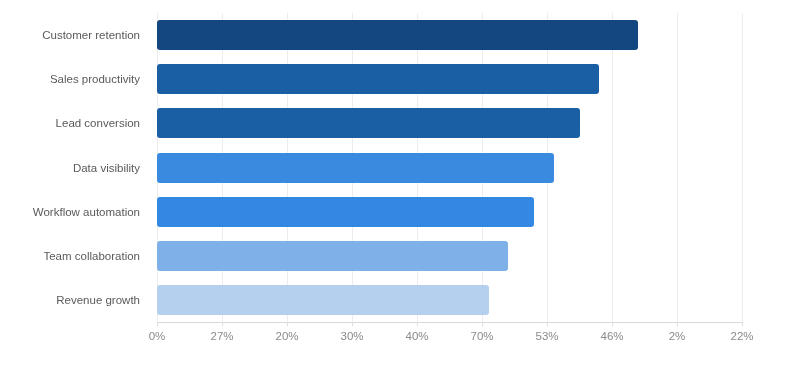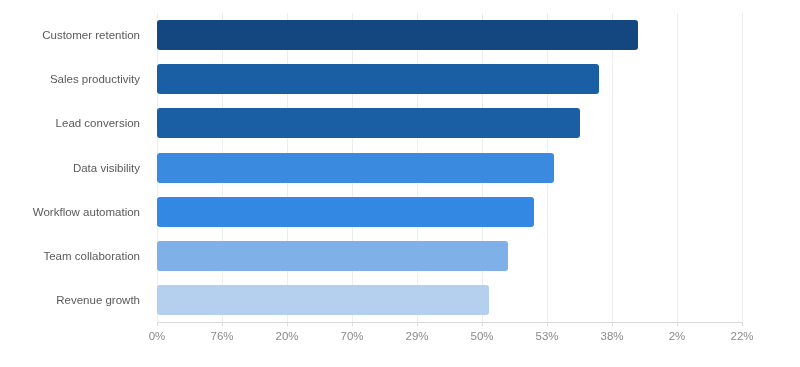--- a/index.html
+++ b/index.html
@@ -151,32 +151,32 @@
       </div>
       <div class="bar-row" style="top: 271.929px; width: 585px;">
         <div class="bar" title="Revenue growth 51%" style="width: 331.5px; background: rgb(181, 208, 239);"></div>
       </div>
     </div>
 
   <div id="x-axis">
       <div class="tick-mark" style="left: 157px;"></div>
       <div class="tick-label" style="left: 157px;">0%</div>
       <div class="tick-mark" style="left: 222px;"></div>
-      <div class="tick-label" style="left: 222px;">76%</div>
+      <div class="tick-label" style="left: 222px;">27%</div>
       <div class="tick-mark" style="left: 287px;"></div>
       <div class="tick-label" style="left: 287px;">20%</div>
       <div class="tick-mark" style="left: 352px;"></div>
-      <div class="tick-label" style="left: 352px;">70%</div>
+      <div class="tick-label" style="left: 352px;">30%</div>
       <div class="tick-mark" style="left: 417px;"></div>
-      <div class="tick-label" style="left: 417px;">29%</div>
+      <div class="tick-label" style="left: 417px;">40%</div>
       <div class="tick-mark" style="left: 482px;"></div>
-      <div class="tick-label" style="left: 482px;">50%</div>
+      <div class="tick-label" style="left: 482px;">70%</div>
       <div class="tick-mark" style="left: 547px;"></div>
       <div class="tick-label" style="left: 547px;">53%</div>
       <div class="tick-mark" style="left: 612px;"></div>
-      <div class="tick-label" style="left: 612px;">38%</div>
+      <div class="tick-label" style="left: 612px;">46%</div>
       <div class="tick-mark" style="left: 677px;"></div>
       <div class="tick-label" style="left: 677px;">2%</div>
       <div class="tick-mark" style="left: 742px;"></div>
       <div class="tick-label" style="left: 742px;">22%</div>
     </div>
 
 </div>
 
 </body></html>

